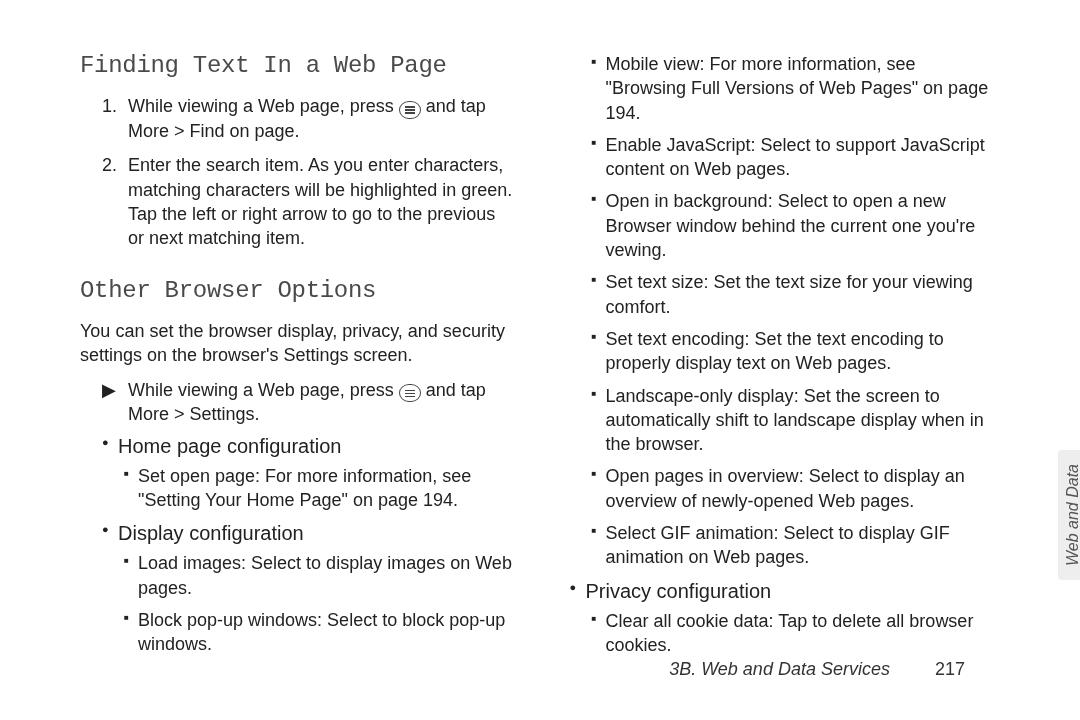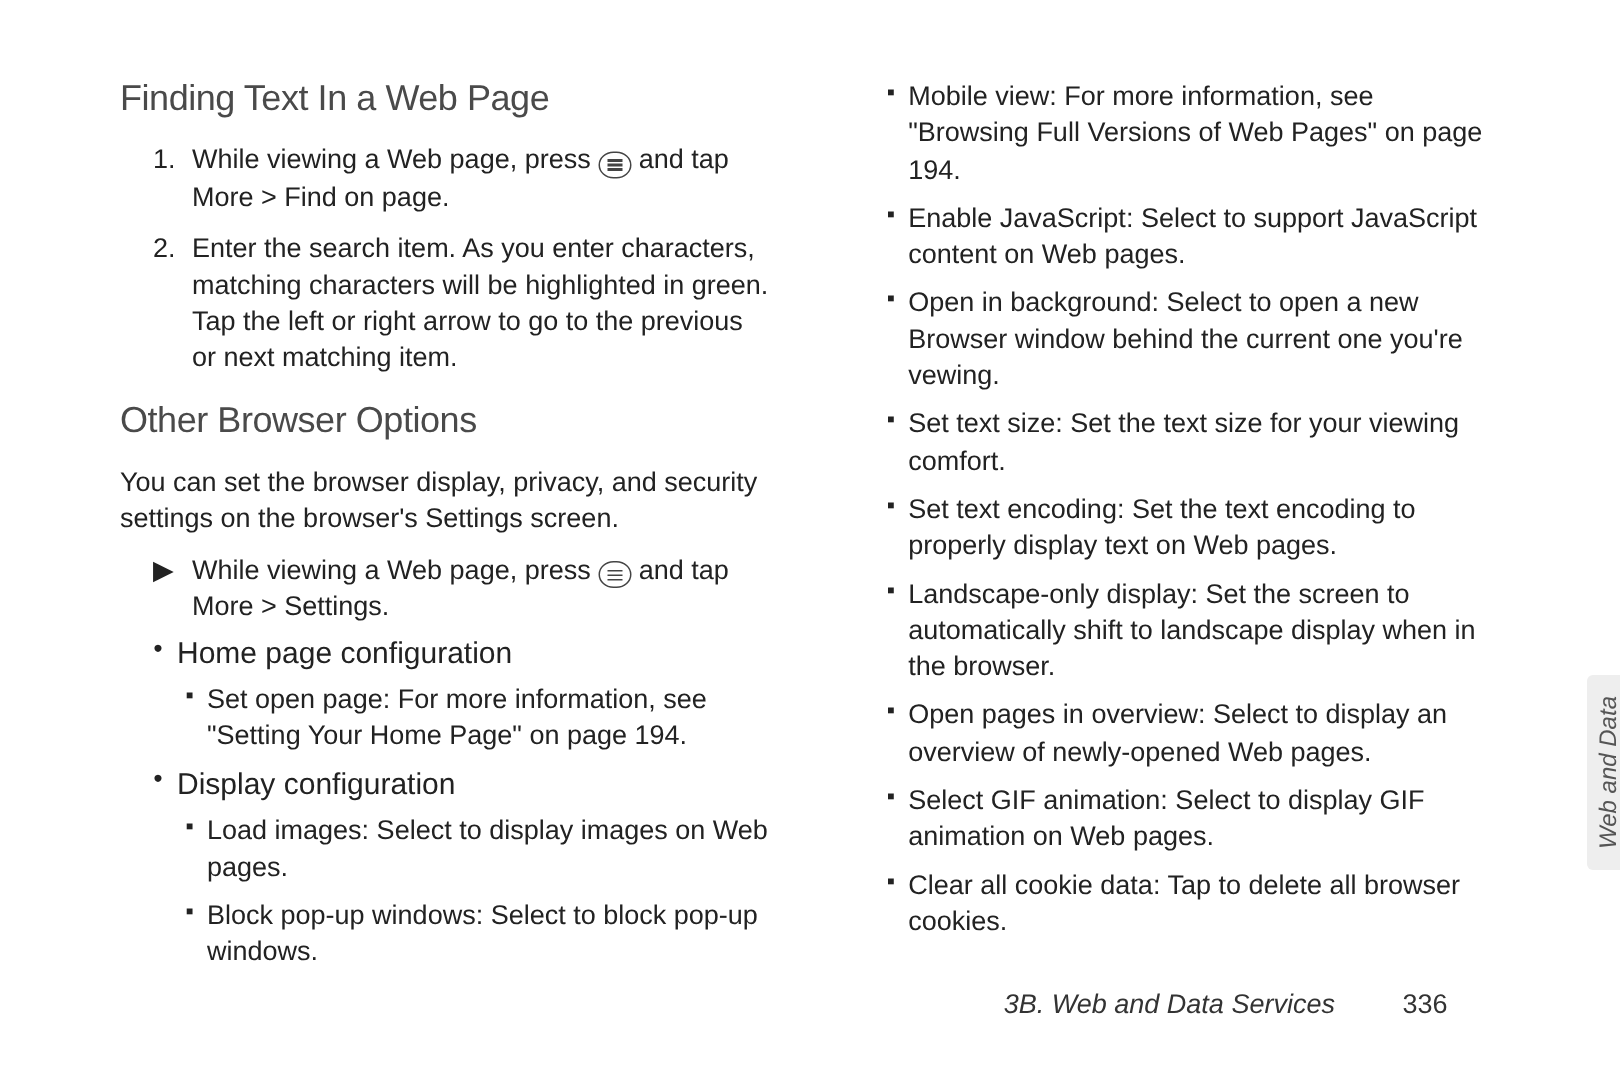--- a/index.html
+++ b/index.html
@@ -20,28 +20,28 @@
   .columns {
     display: flex;
     gap: 55px;
   }
   .col {
     flex: 1;
     font-size: 18px;
     line-height: 1.35;
   }
   h2 {
-    font-family: Liberation Sans, sans-serif;
+    font-family: Liberation Mono, monospace;
     font-weight: normal;
     font-size: 24px;
     color: #4a4a4a;
     margin: 0 0 12px 0;
     letter-spacing: -0.3px;
   }
-  h2.mt { margin-top: 14px; }
+  h2.mt { margin-top: 24px; }
   .step {
     display: flex;
     gap: 8px;
     margin: 0 0 10px 22px;
   }
   .step .num { min-width: 18px; }
   .intro { margin: 0 0 10px 0; }
   .arrow-line {
     display: flex;
     gap: 10px;
@@ -211,28 +211,29 @@
       <div class="sub-item continue" style="margin-left:24px">
         <span class="b">Landscape-only display</span><span>: Set the screen to automatically shift to landscape display when in the browser.</span>
       </div>
       <div class="sub-item continue" style="margin-left:24px">
         <span class="b">Open pages in overview</span><span>: Select to display an overview of newly-opened Web pages.</span>
       </div>
       <div class="sub-item continue" style="margin-left:24px">
         <span class="b">Select GIF animation</span><span>: Select to display GIF animation on Web pages.</span>
       </div>
 
+      <div class="sub-bullet" style="margin-left:2px">Privacy configuration</div>
       <div class="sub-item continue" style="margin-left:24px">
         <span class="b">Clear all cookie data</span><span>: Tap to delete all browser cookies.</span>
       </div>
 
     </div>
 
   </div>
 
   <div class="footer">
     <span>3B. Web and Data Services</span>
-    <span class="pgnum">336</span>
+    <span class="pgnum">217</span>
   </div>
 
   <div class="side-tab">Web and Data</div>
 
 </div>
 
 </body></html>

